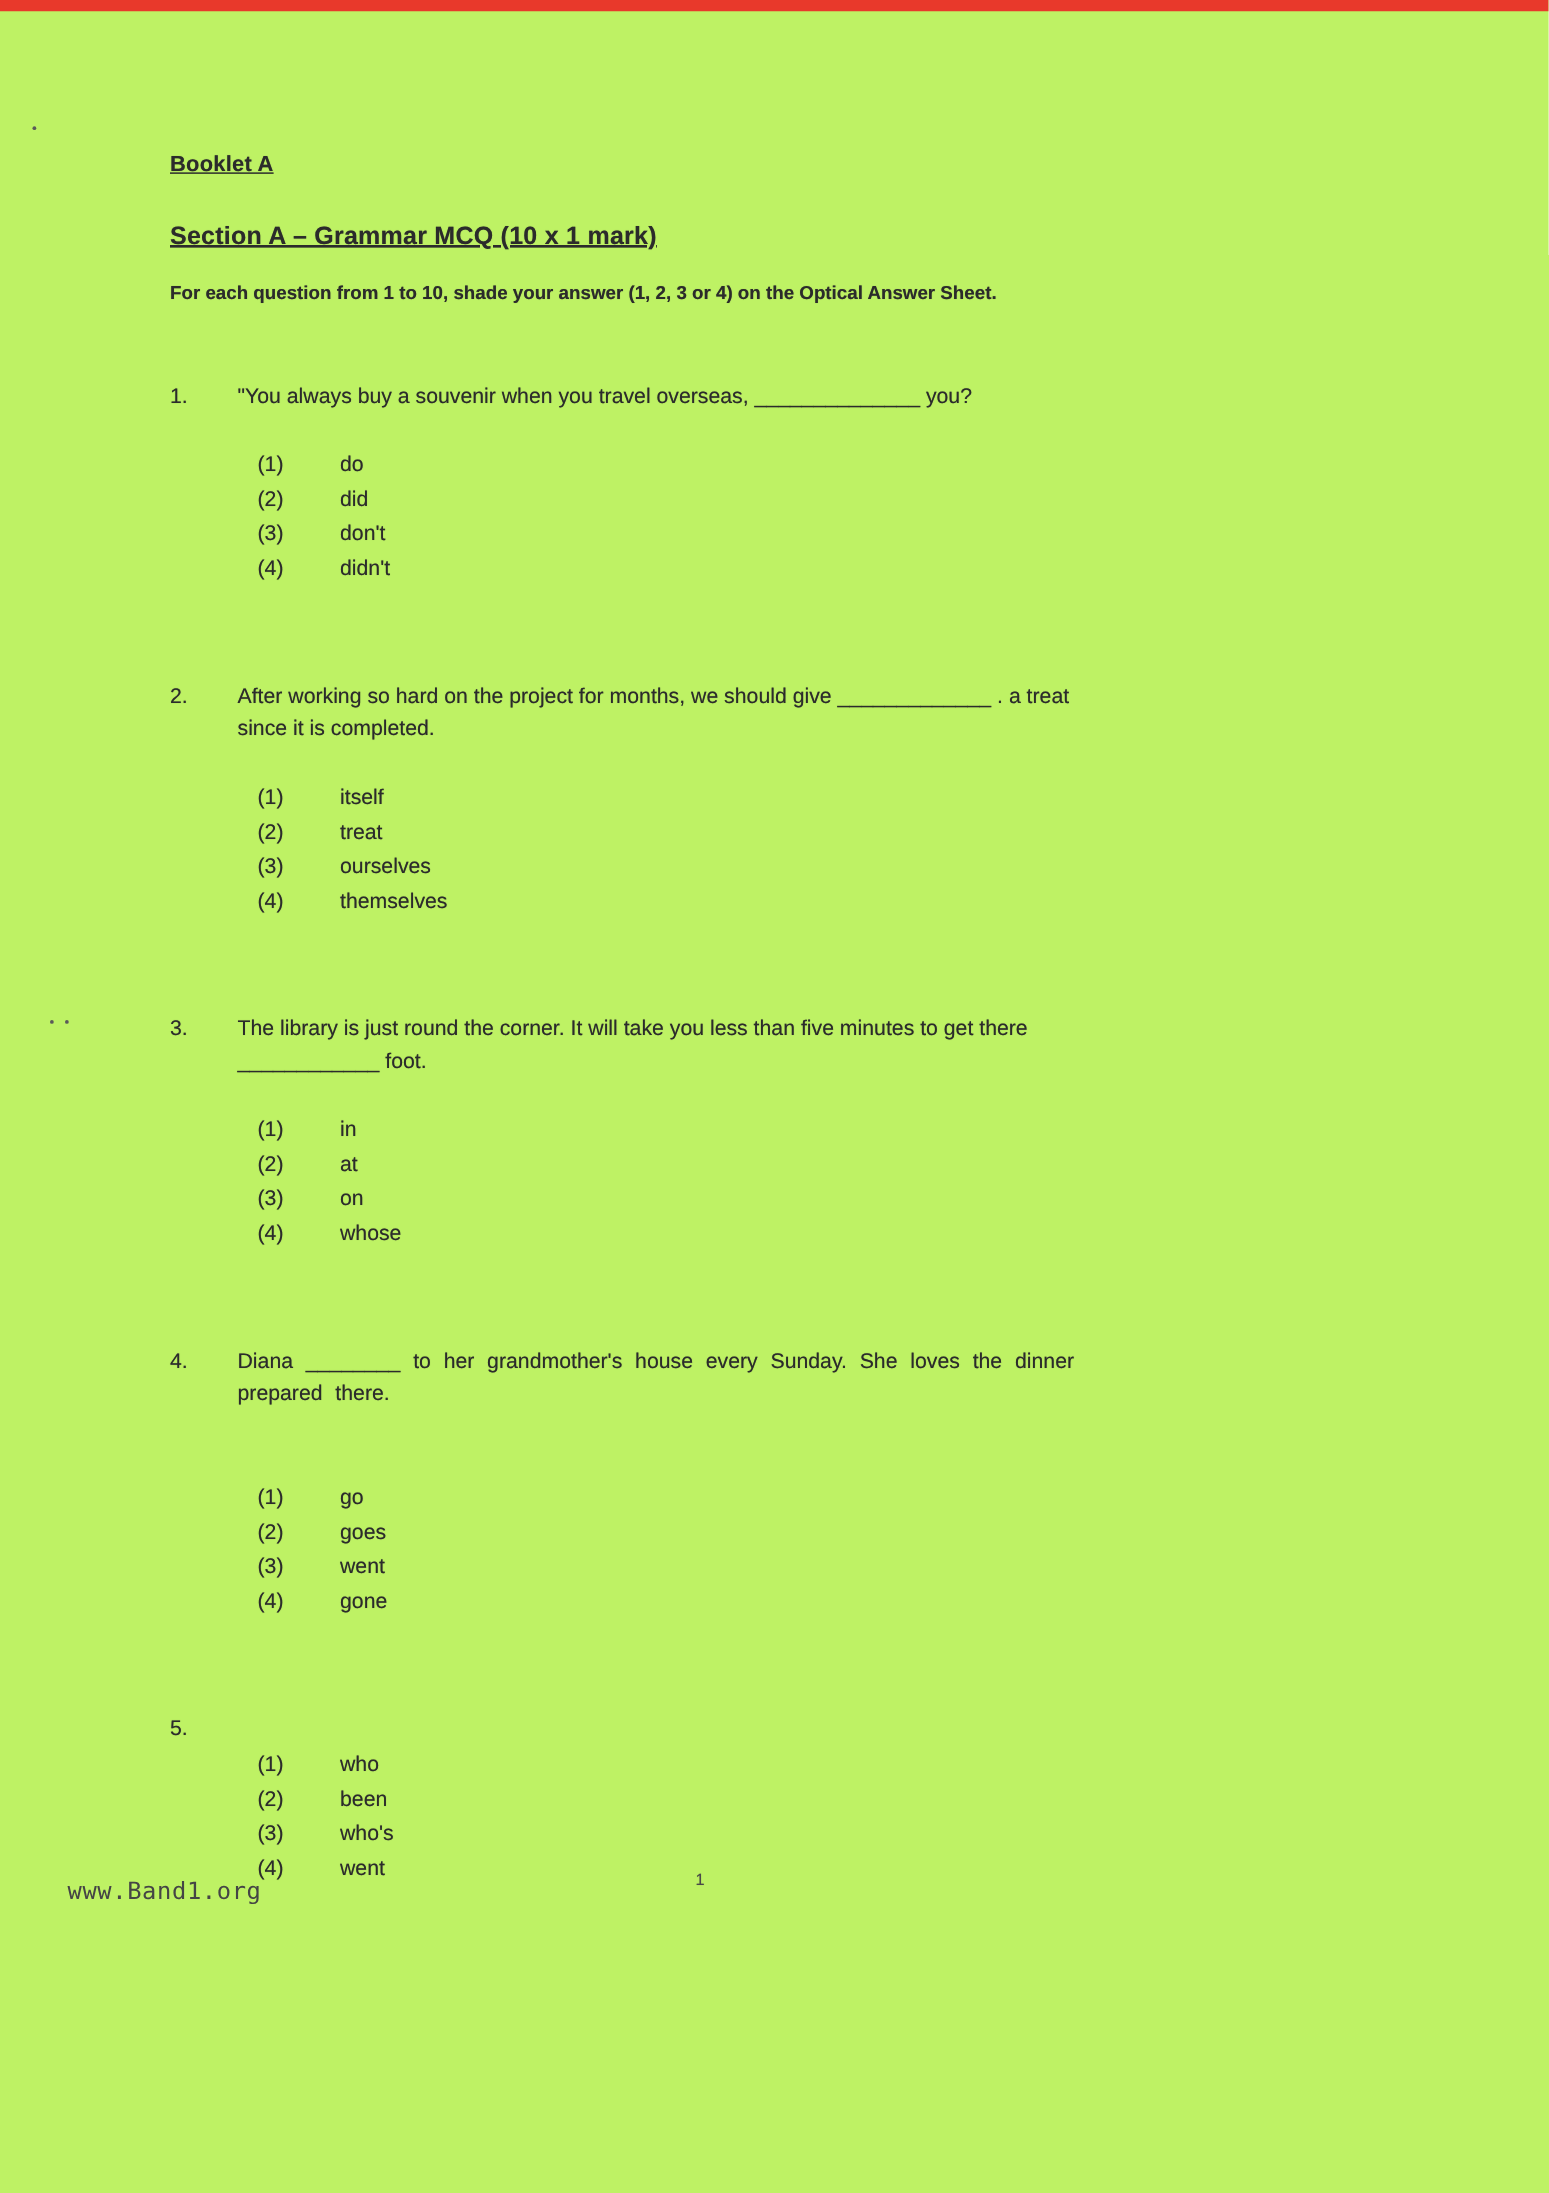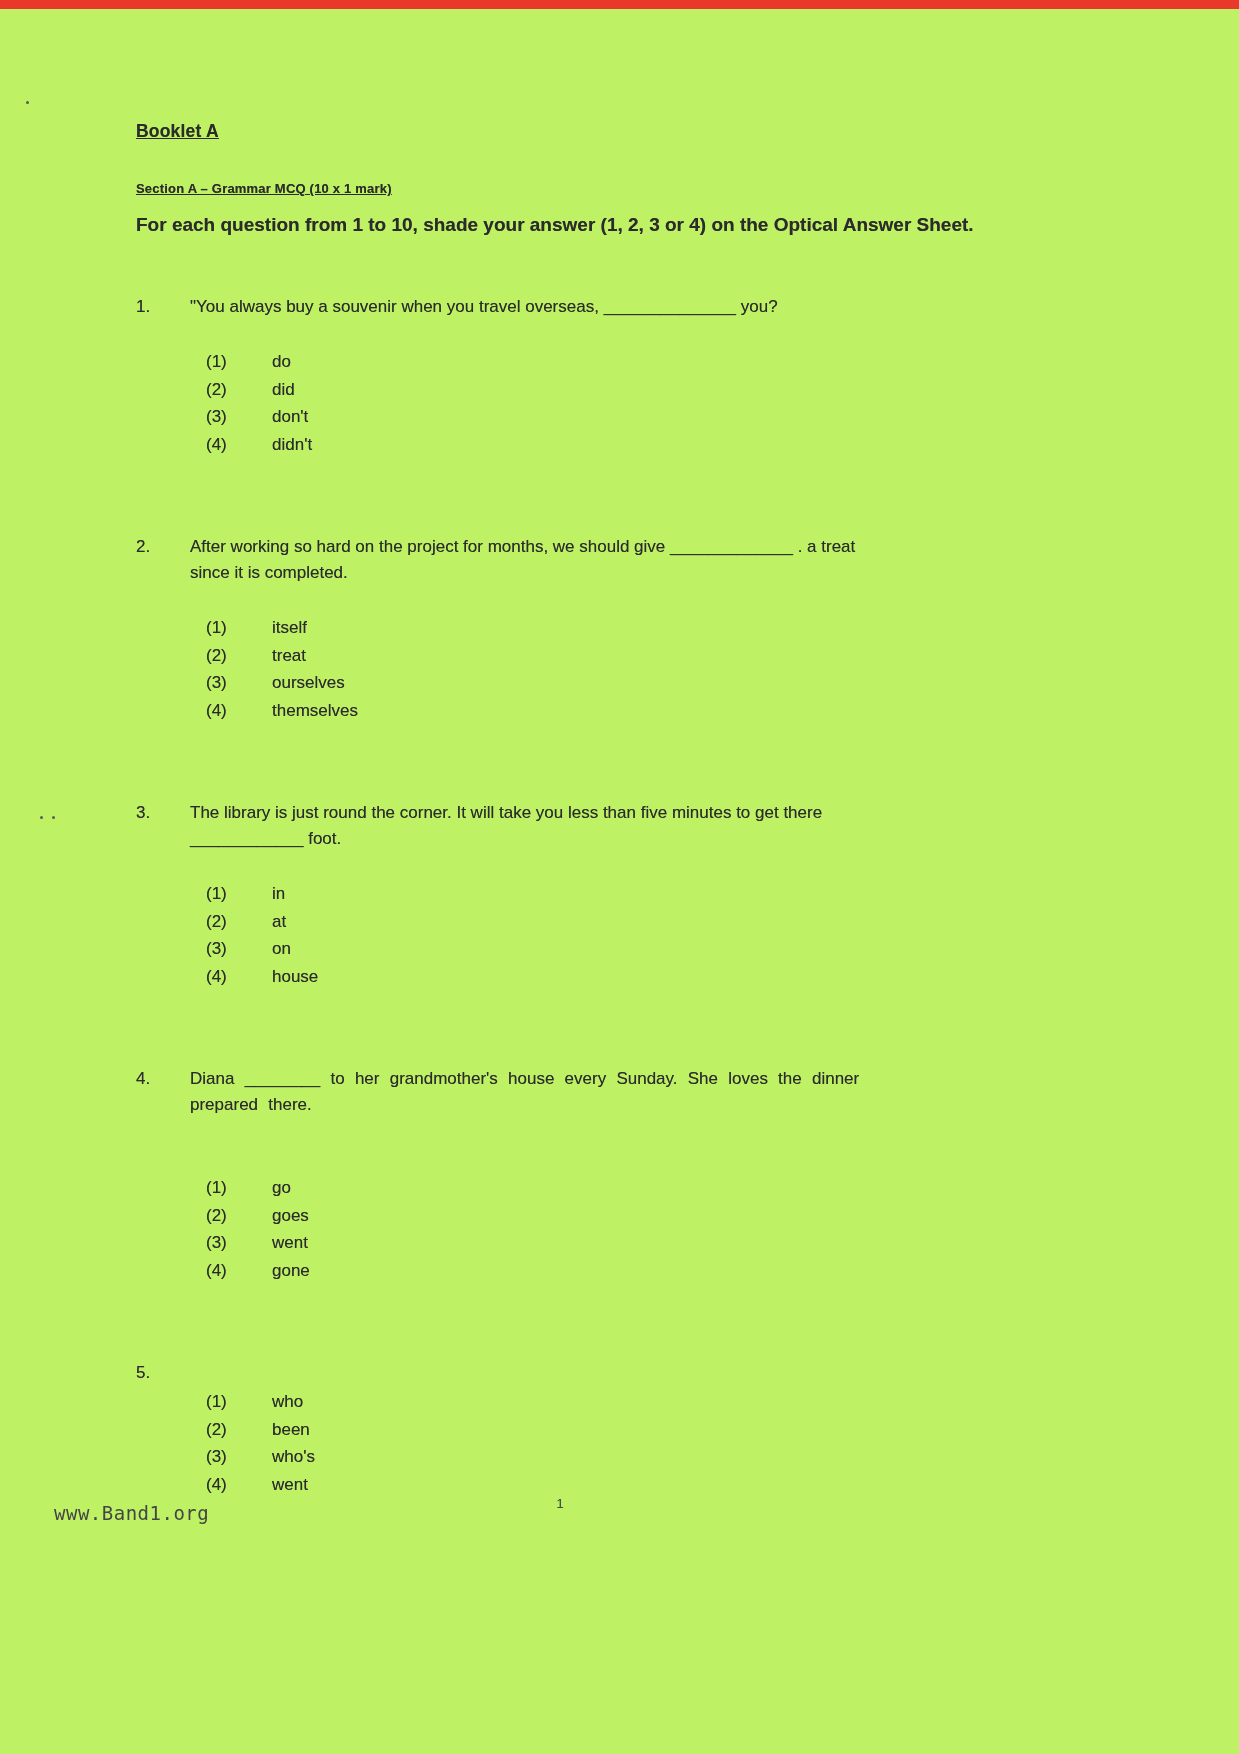--- a/index.html
+++ b/index.html
@@ -33,28 +33,28 @@
   }
   .booklet-title {
     font-weight: bold;
     font-size: 17.5px;
     text-decoration: underline;
     margin-bottom: 32px;
     letter-spacing: 0.2px;
   }
   .section-heading {
     font-weight: bold;
-    font-size: 13px;
+    font-size: 20px;
     text-decoration: underline;
     letter-spacing: 0.2px;
   }
   .instructions {
     font-weight: bold;
-    font-size: 19px;
-    margin-top: 10px;
+    font-size: 15px;
+    margin-top: 20px;
     line-height: 26px;
     white-space: pre-wrap;
   }
   .question {
     display: flex;
     align-items: flex-start;
   }
   .q1 { margin-top: 56px; }
   .q2, .q3, .q4, .q5 { margin-top: 76px; }
   .q-num {
@@ -184,21 +184,21 @@
           <div class="option">
             <span class="opt-num">(2)</span>
             <span class="opt-label">at</span>
           </div>
           <div class="option">
             <span class="opt-num">(3)</span>
             <span class="opt-label">on</span>
           </div>
           <div class="option">
             <span class="opt-num">(4)</span>
-            <span class="opt-label">house</span>
+            <span class="opt-label">whose</span>
           </div>
         </div>
       </div>
     </div>
 
     <div class="question q4">
       <div class="q-num">4.</div>
       <div class="q-body">
         <div class="q-text wide-spacing">Diana ________ to her grandmother's house every Sunday. She loves the dinner
 prepared there.</div>

